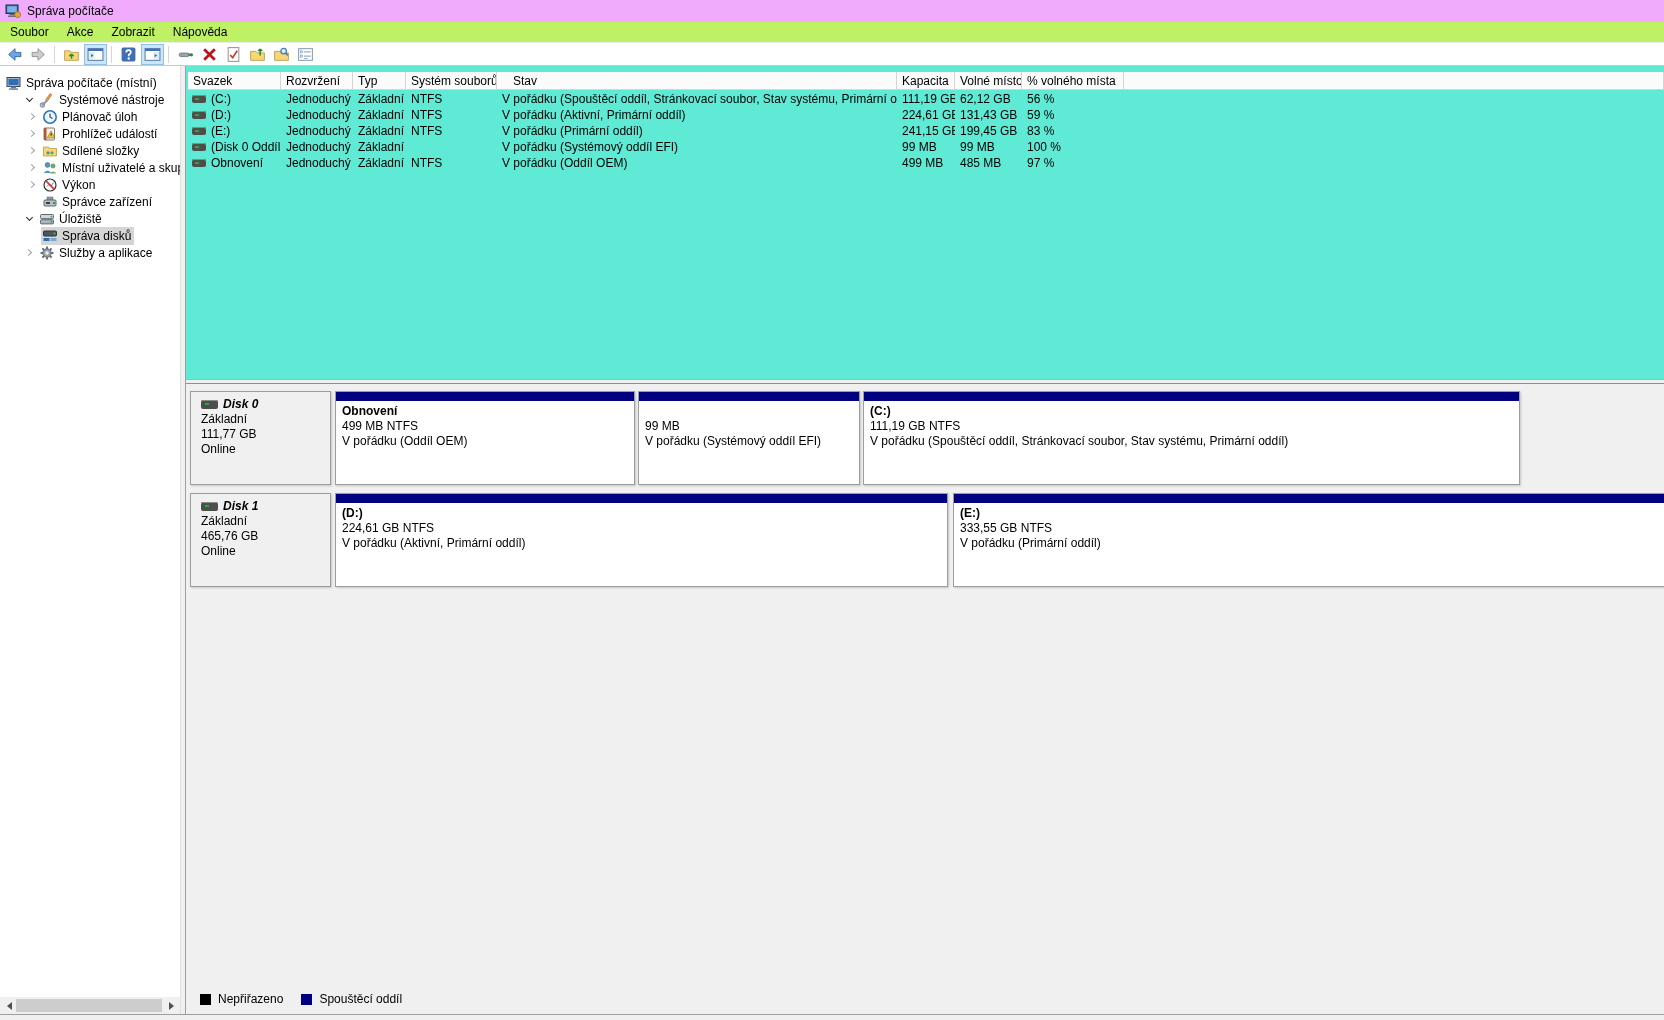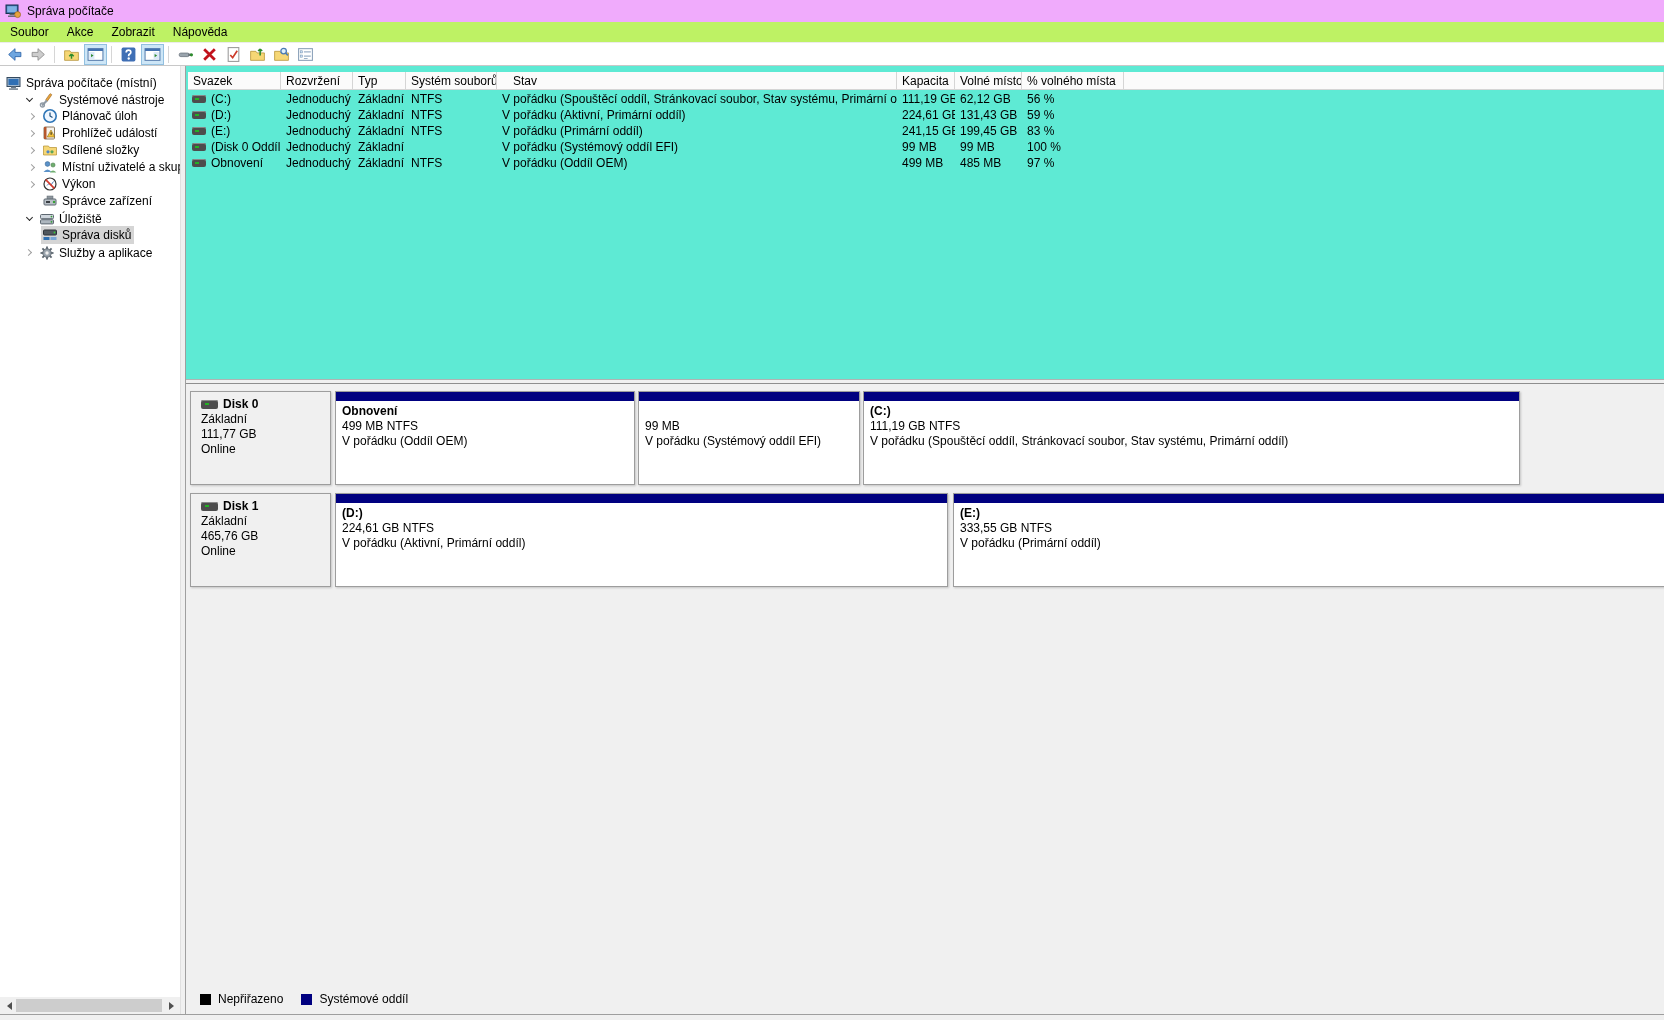--- a/index.html
+++ b/index.html
@@ -23,21 +23,21 @@
   .tb-sep { width: 1px; height: 17px; background: #d6d6d6; margin: 0 4px; }
 
   
   .main { position: absolute; top: 66px; left: 0; right: 0; bottom: 6px; display: flex; }
   .bottom-edge { position: absolute; bottom: 0; left: 0; right: 0; height: 6px; background: #f0f0f0; border-top: 1px solid #9e9e9e; }
 
   
   .sidebar { width: 180px; background: #fff; position: relative; overflow: hidden; flex: none; }
   .tree { position: absolute; top: 8px; left: 0; right: 0; }
   .tree-row { height: 17px; display: flex; align-items: center; white-space: nowrap; }
-  .lvl0 { padding-left: 5px; } .lvl1 { padding-left: 20px; } .lvl2 { padding-left: 23px; align-items: flex-end; }
+  .lvl0 { padding-left: 5px; } .lvl1 { padding-left: 20px; } .lvl2 { padding-left: 23px; }
   .expander { width: 18px; height: 17px; display: flex; align-items: center; justify-content: center; flex: none; }
   .expander.hidden-exp { visibility: hidden; }
   .chev { width: 5px; height: 5px; border-right: 1px solid #a0a0a0; border-bottom: 1px solid #a0a0a0; transform: rotate(-45deg); margin-right: 2px; }
   .chev.expanded { border-color: #262626; transform: rotate(45deg); margin: 0 0 3px 0; }
   .row-content { display: flex; align-items: center; padding: 1px 3px 1px 1px; }
   .row-content.selected { background: #d5d5d5; }
   .tree-icon { width: 16px; height: 16px; margin-right: 4px; flex: none; }
   .tree-icon svg { width: 16px; height: 16px; }
 
   
@@ -65,21 +65,21 @@
   .vol-icon { width: 14px; height: 8px; background: #4d4d4d; border-radius: 2px; position: relative; margin-right: 5px; flex: none; box-shadow: inset 0 1px 0 #8a8a8a; }
   .vol-icon::after { content: ""; position: absolute; left: 3px; top: 3px; width: 4px; height: 2px; background: #23b123; }
 
   
   .h-divider { position: absolute; left: 0; right: 0; top: 313px; height: 5px; background: #f0f0f0; border-top: 1px solid #b2b2b2; border-bottom: 1px solid #8e8e8e; }
 
   
   .graph-area { position: absolute; left: 0; right: 0; top: 318px; bottom: 0; background: #f0f0f0; overflow: hidden; }
   .disk-row { position: absolute; left: 4px; right: 0; height: 94px; }
   .disk-head { position: absolute; left: 0; top: 0; width: 141px; height: 94px; background: #f0f0f0; border: 1px solid #9d9d9d; box-shadow: 1px 1px 2px rgba(0,0,0,0.18); padding: 5px 0 0 10px; line-height: 15px; }
-  .disk-title { font-weight: bold; display: flex; align-items: center; }
+  .disk-title { font-weight: bold; display: flex; align-items: center; font-style: italic; }
   .disk-icon { width: 17px; height: 9px; background: #4d4d4d; border-radius: 2px; position: relative; margin-right: 5px; flex: none; box-shadow: inset 0 1px 0 #8a8a8a; }
   .disk-icon::after { content: ""; position: absolute; left: 4px; top: 3px; width: 4px; height: 2px; background: #23b123; }
   .parts { position: absolute; left: 145px; right: 0; top: 0; bottom: 0; }
   .partition { position: absolute; top: 0; height: 94px; background: #fff; border: 1px solid #9d9d9d; box-shadow: 1px 1px 2px rgba(0,0,0,0.18); overflow: hidden; }
   .part-band { height: 11px; background: #000080; border-bottom: 2px solid #fff; }
   .part-body { padding: 1px 2px 0 6px; line-height: 15px; white-space: nowrap; }
   .part-name { font-weight: bold; min-height: 15px; }
 
   
   .legend { position: absolute; left: 14px; bottom: 8px; display: flex; align-items: center; }
@@ -529,21 +529,21 @@
                 <div>V pořádku (Primární oddíl)</div>
               </div>
             </div>
           </div>
         </div>
 
         <div class="legend">
           <span class="legend-swatch" style="background-color: rgb(0, 0, 0);"></span>
           <span class="legend-label">Nepřiřazeno</span>
           <span class="legend-swatch" style="background-color: rgb(0, 0, 128);"></span>
-          <span class="legend-label">Systémové oddíl</span>
+          <span class="legend-label">Spouštěcí oddíl</span>
         </div>
 
       </div>
     </div>
   </div>
 
   <div class="bottom-edge"></div>
 </div>
 
 </body></html>

